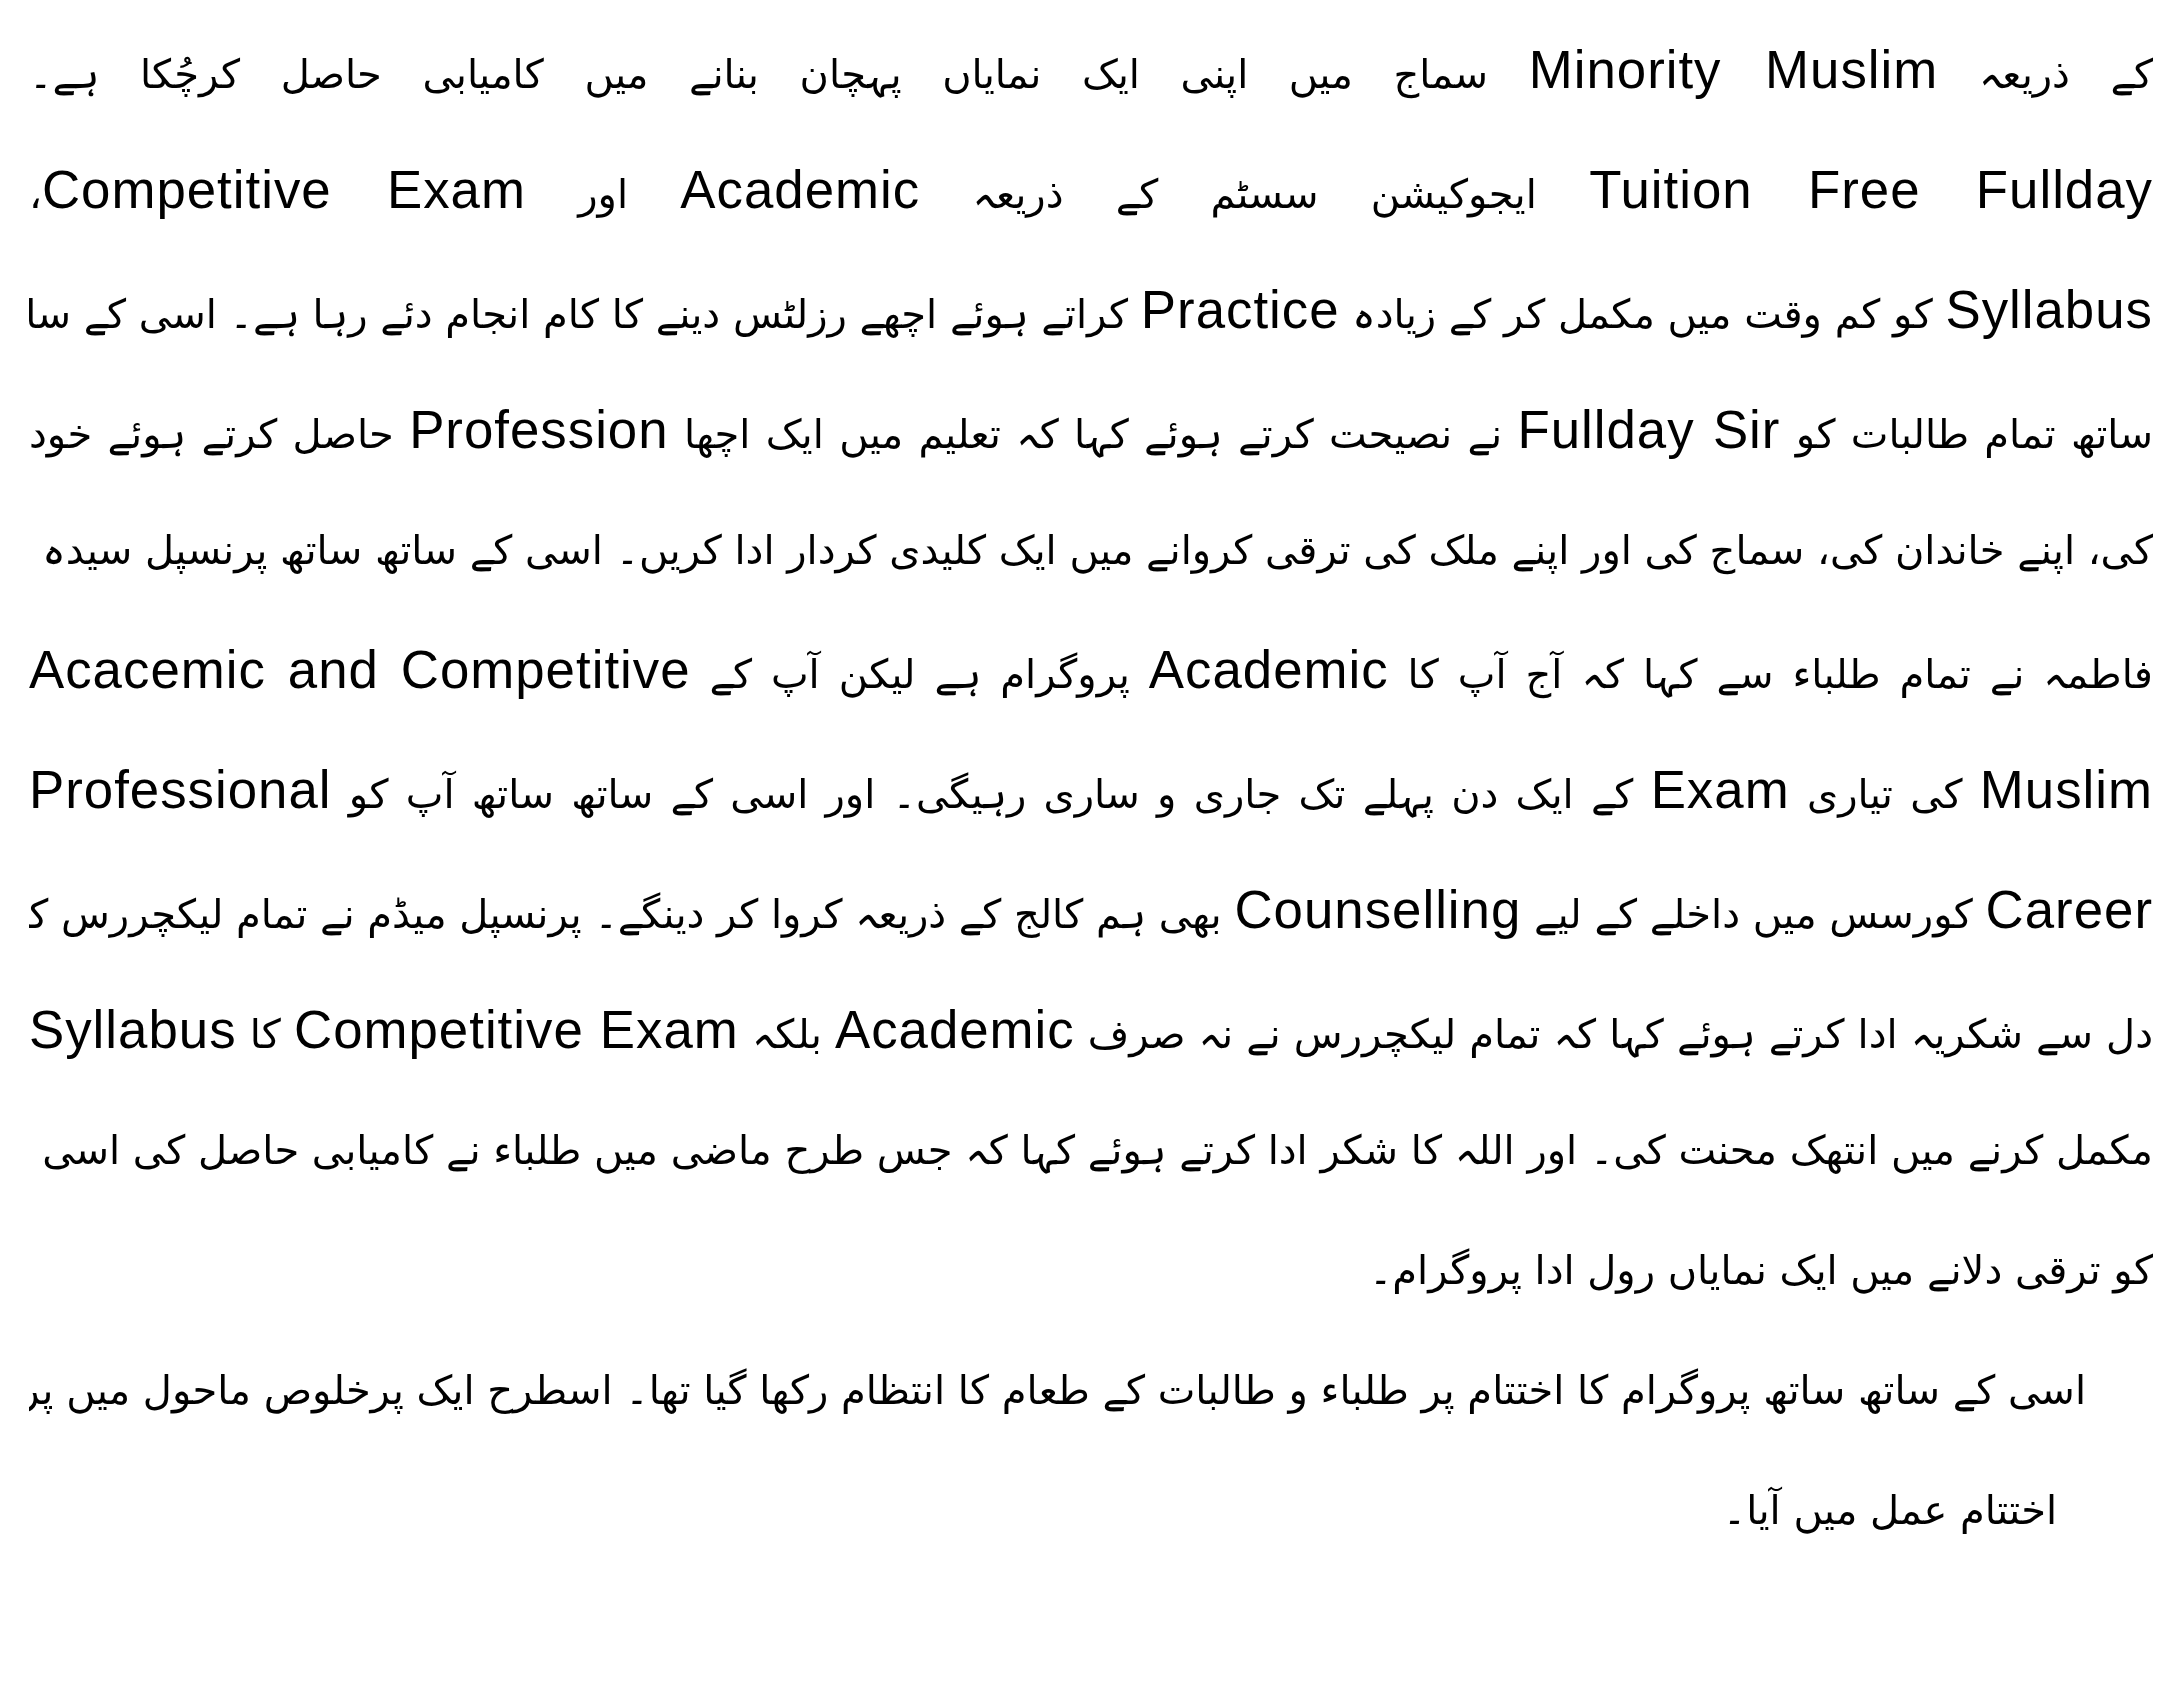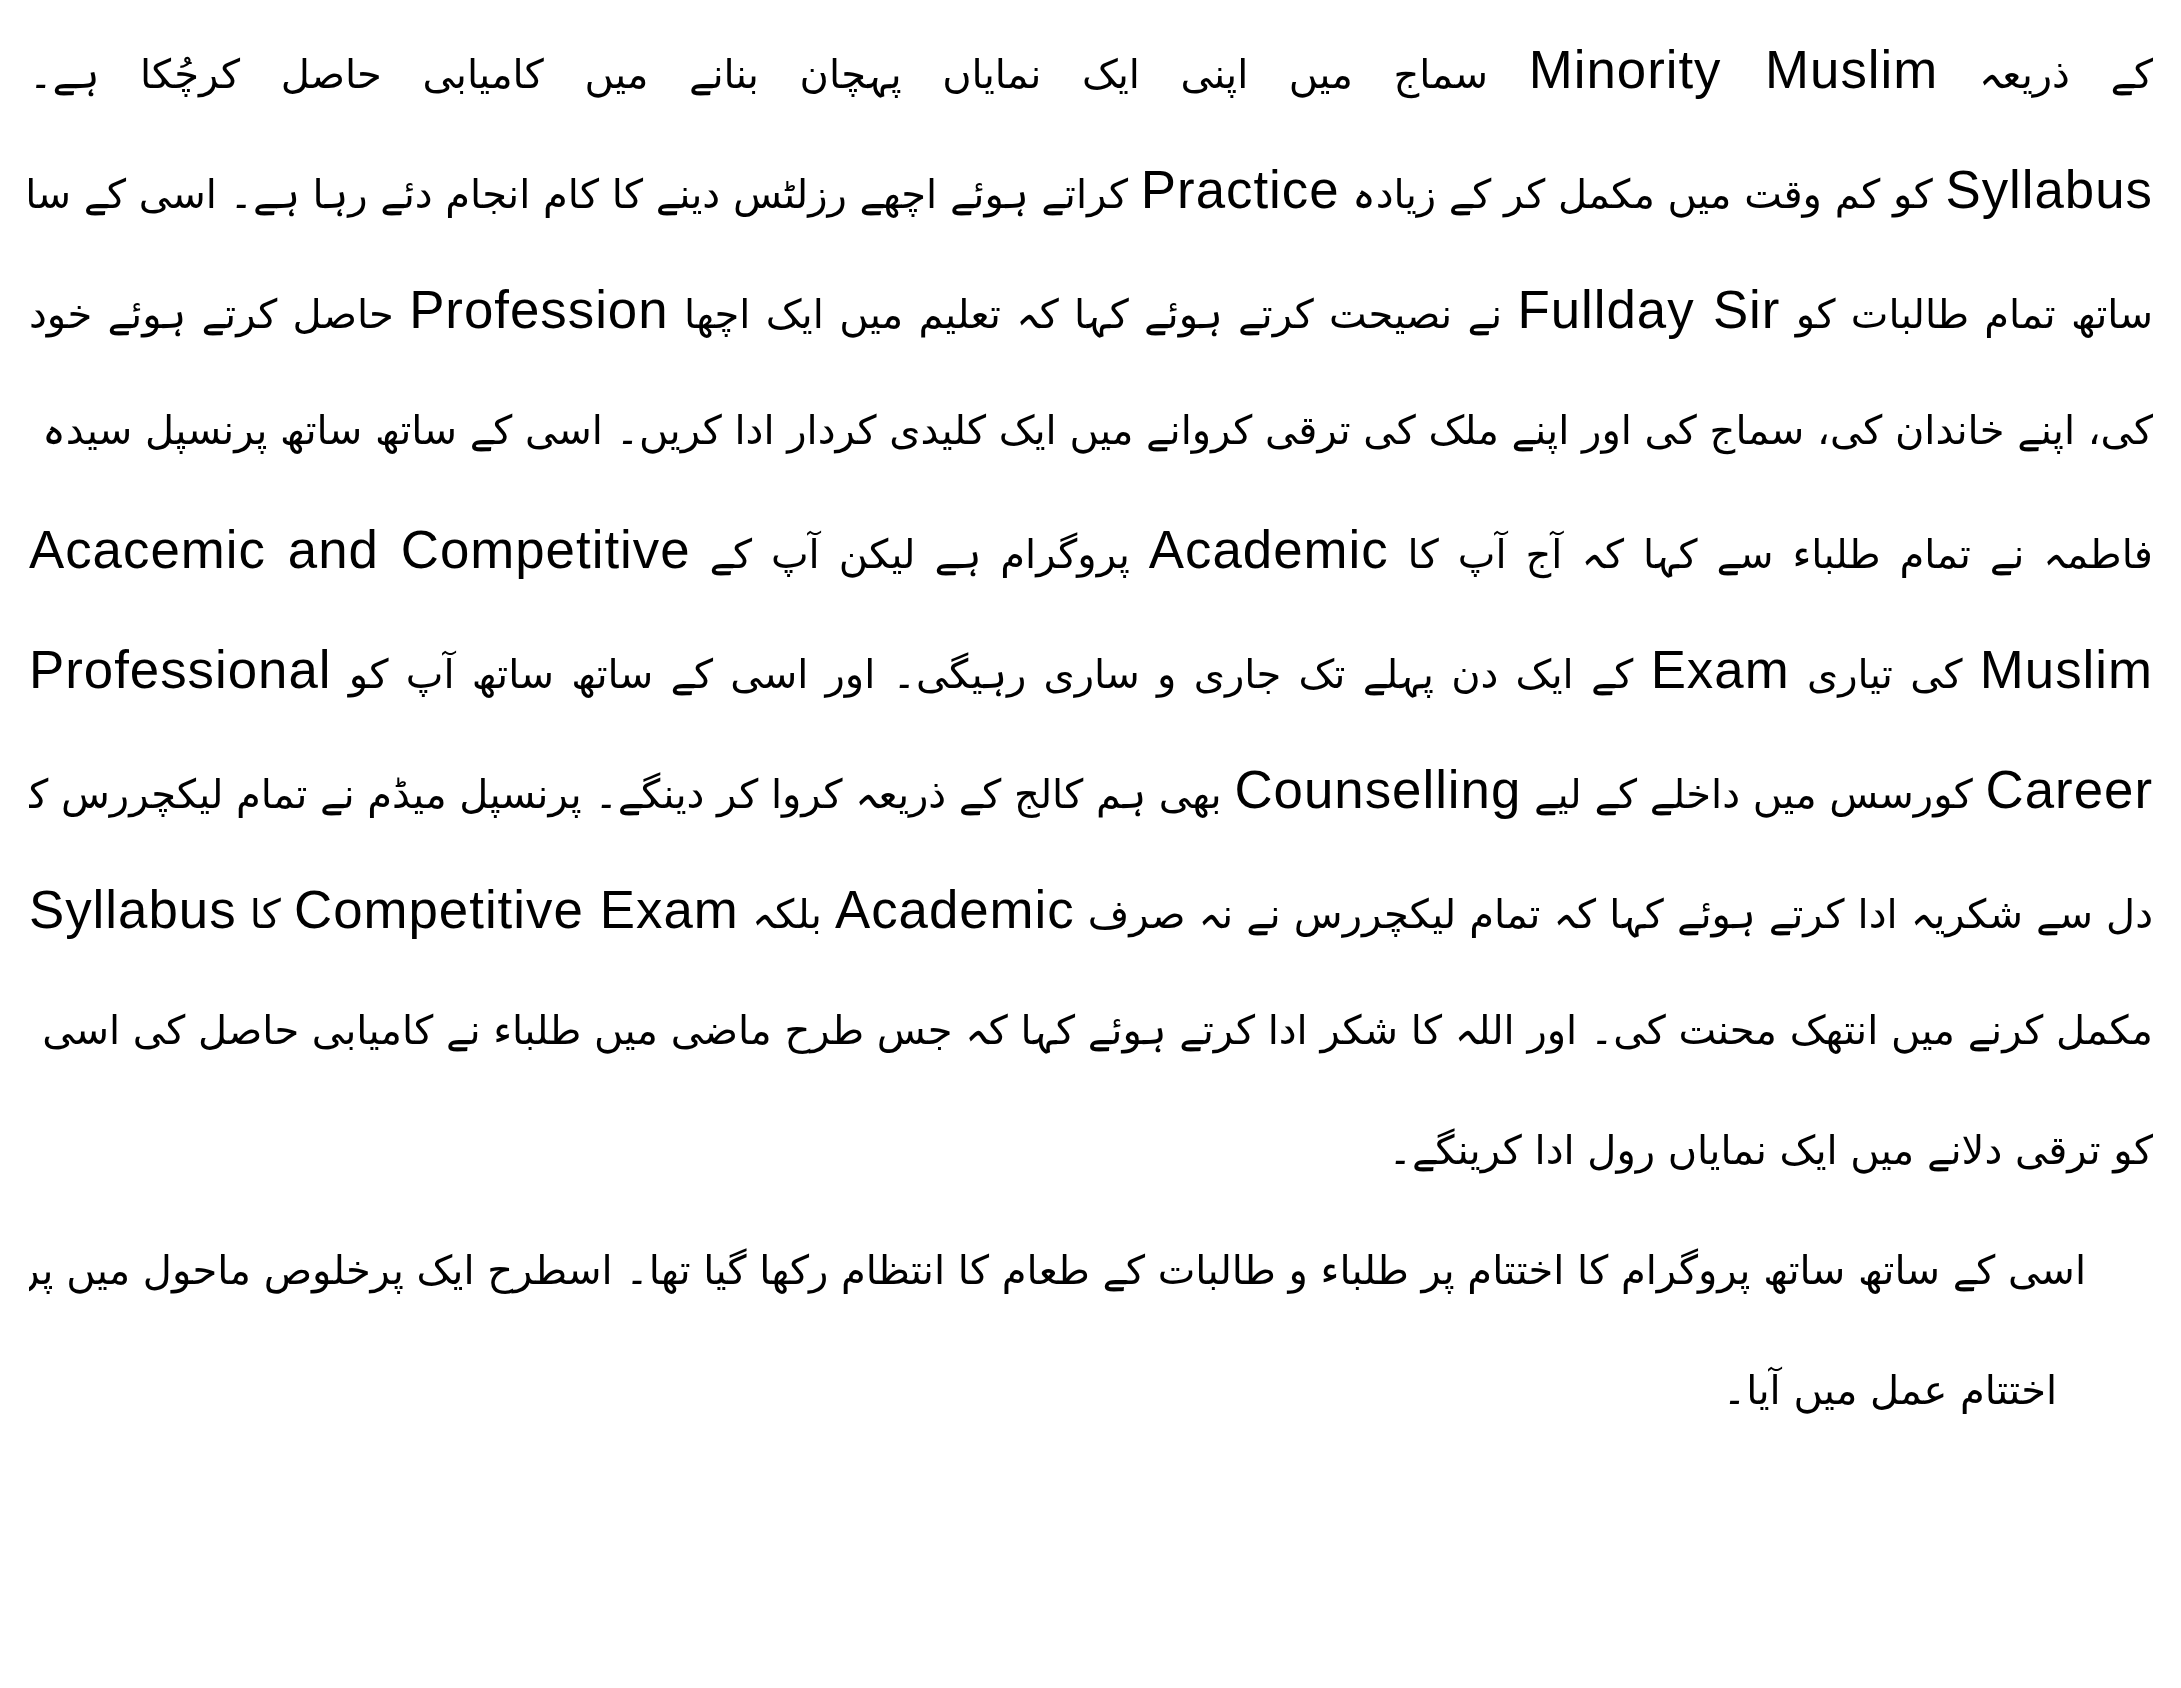--- a/index.html
+++ b/index.html
@@ -47,25 +47,26 @@
     font-family: "Liberation Sans", sans-serif;
     font-size: 1.32em;
     letter-spacing: 1px;
   }
 </style>
 </head>
 <body>
 
 <div class="page">
   <div class="line">کے ذریعہ <span class="latin">Minority Muslim</span> سماج میں اپنی ایک نمایاں پہچان بنانے میں کامیابی حاصل کرچُکا ہے۔</div>
+  <div class="line"><span class="latin">Tuition Free Fullday</span> ایجوکیشن سسٹم کے ذریعہ <span class="latin">Academic</span> اور <span class="latin">Competitive Exam</span>،</div>
   <div class="line"><span class="latin">Syllabus</span> کو کم وقت میں مکمل کر کے زیادہ <span class="latin">Practice</span> کراتے ہوئے اچھے رزلٹس دینے کا کام انجام دئے رہا ہے۔ اسی کے ساتھ</div>
   <div class="line">ساتھ تمام طالبات کو <span class="latin">Fullday Sir</span> نے نصیحت کرتے ہوئے کہا کہ تعلیم میں ایک اچھا <span class="latin">Profession</span> حاصل کرتے ہوئے خود</div>
   <div class="line">کی، اپنے خاندان کی، سماج کی اور اپنے ملک کی ترقی کروانے میں ایک کلیدی کردار ادا کریں۔ اسی کے ساتھ ساتھ پرنسپل سیدہ تحسین</div>
   <div class="line">فاطمہ نے تمام طلباء سے کہا کہ آج آپ کا <span class="latin">Academic</span> پروگرام ہے لیکن آپ کے <span class="latin">Acacemic and Competitive</span></div>
   <div class="line"><span class="latin">Muslim</span> کی تیاری <span class="latin">Exam</span> کے ایک دن پہلے تک جاری و ساری رہیگی۔ اور اسی کے ساتھ ساتھ آپ کو <span class="latin">Professional</span></div>
   <div class="line"><span class="latin">Career</span> کورسس میں داخلے کے لیے <span class="latin">Counselling</span> بھی ہم کالج کے ذریعہ کروا کر دینگے۔ پرنسپل میڈم نے تمام لیکچررس کا تہہ</div>
   <div class="line">دل سے شکریہ ادا کرتے ہوئے کہا کہ تمام لیکچررس نے نہ صرف <span class="latin">Academic</span> بلکہ <span class="latin">Competitive Exam</span> کا <span class="latin">Syllabus</span></div>
   <div class="line">مکمل کرنے میں انتھک محنت کی۔ اور اللہ کا شکر ادا کرتے ہوئے کہا کہ جس طرح ماضی میں طلباء نے کامیابی حاصل کی اسی انداز میں اس</div>
-  <div class="line para-end">کو ترقی دلانے میں ایک نمایاں رول ادا کرینگے۔</div>
+  <div class="line para-end">کو ترقی دلانے میں ایک نمایاں رول ادا پروگرام۔</div>
   <div class="line indent">اسی کے ساتھ ساتھ پروگرام کا اختتام پر طلباء و طالبات کے طعام کا انتظام رکھا گیا تھا۔ اسطرح ایک پرخلوص ماحول میں پروگرام کا</div>
   <div class="line closing">اختتام عمل میں آیا۔</div>
 </div>
 
 
 </body></html>

